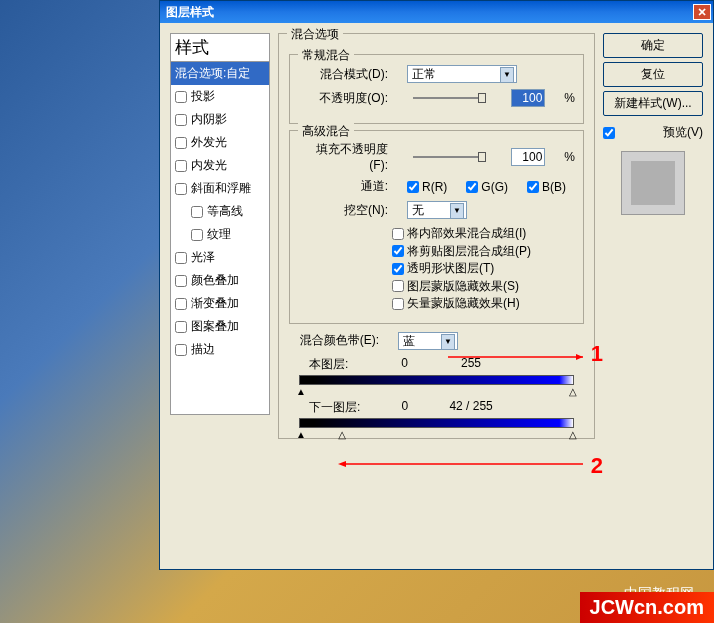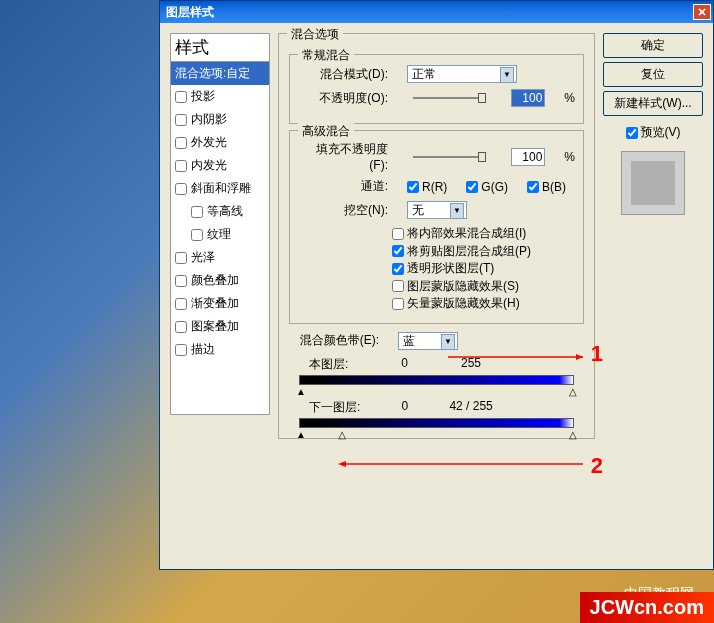--- a/index.html
+++ b/index.html
@@ -228,21 +228,21 @@
       <div class="arrow" style="top:425px;left:60px"><svg width="250" height="10">
             <line x1="245" y1="5" x2="5" y2="5" stroke="#ff0000" stroke-width="1.5"></line>
             <polygon points="0,5 8,2 8,8" fill="#ff0000"></polygon>
           </svg></div>
     </div>
 
     <div class="right-col">
       <div class="btn">确定</div>
       <div class="btn">复位</div>
       <div class="btn">新建样式(W)...</div>
-      <label class="chk" style="justify-content:center;margin-top:4px">
+      <label class="chk" style="justify-content:space-between;margin-top:4px">
           <input type="checkbox" checked="" style="">
           <span>预览(V)</span>
         </label>
       <div class="preview-box">
           <div class="preview-inner"></div>
         </div>
     </div>
   </div>
 </div>
 

